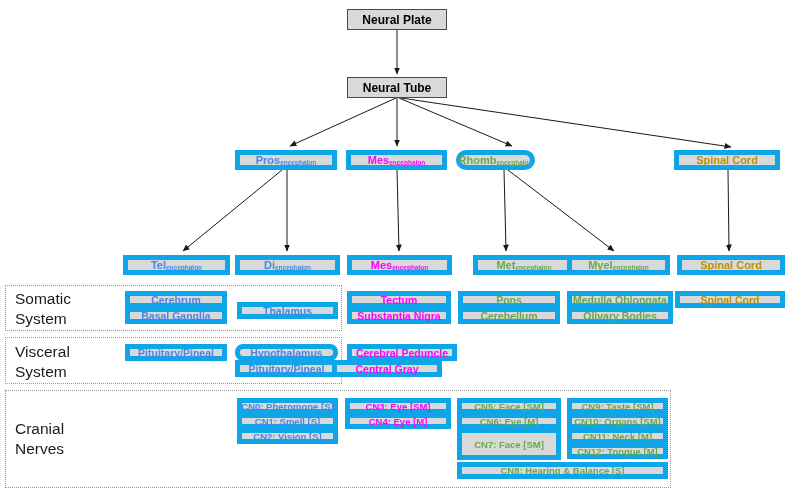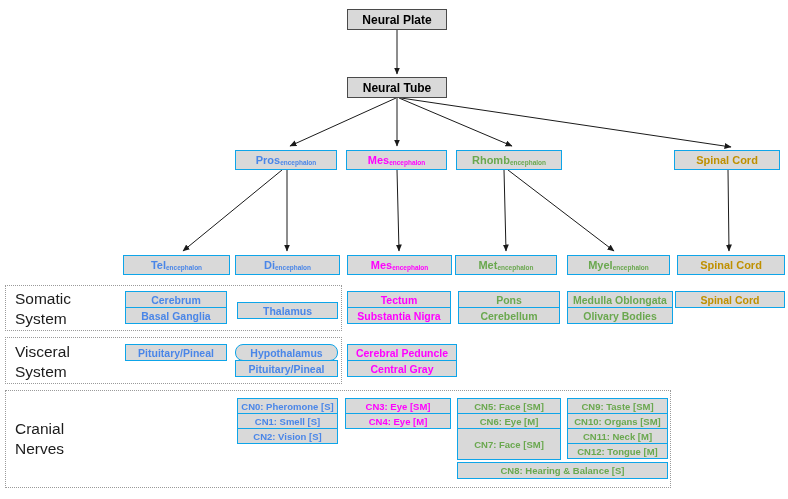--- a/index.html
+++ b/index.html
@@ -3,21 +3,21 @@
 <meta charset="utf-8">
 <style>
   html,body{margin:0;padding:0;background:#fff;}
   .canvas{
     position:relative;width:788px;height:499px;background:#ffffff;
     font-family:"Liberation Sans",sans-serif;overflow:hidden;
   }
   .arrows{position:absolute;left:0;top:0;width:788px;height:499px;}
   .node{
     position:absolute;box-sizing:border-box;background:#d9d9d9;
-    border:1px solid #0ea5e9;display:flex;align-items:center;justify-content:center;
+    border:5px solid #0ea5e9;display:flex;align-items:center;justify-content:center;
     font-weight:700;font-size:11px;color:#000;white-space:nowrap;z-index:2;
   }
   .root{border:1.5px solid #4a4a4a;font-size:12px;}
   .sub{font-size:6.5px;position:relative;top:2px;}
   .mid{font-size:10.5px;}
   .cn{font-size:9.5px;}
   .sect{
     position:absolute;box-sizing:border-box;border:1.5px dotted #9a9a9a;
     background:transparent;z-index:1;
   }
@@ -56,39 +56,39 @@
   <div class="node root" style="left: 347px; top: 77px; width: 100px; height: 21px; color: rgb(0, 0, 0);">Neural Tube</div>
 
   <div class="node" style="left: 235px; top: 150px; width: 102px; height: 20px; color: rgb(74, 134, 232);">
     <span>Pros</span>
       <span class="sub">encephalon</span>
   </div>
   <div class="node" style="left: 346px; top: 150px; width: 101px; height: 20px; color: rgb(255, 0, 255);">
     <span>Mes</span>
       <span class="sub">encephalon</span>
   </div>
-  <div class="node" style="left: 456px; top: 150px; width: 106px; height: 20px; color: rgb(106, 168, 79);">
+  <div class="node" style="left: 456px; top: 150px; width: 79px; height: 20px; color: rgb(106, 168, 79); border-radius: 10px;">
     <span>Rhomb</span>
       <span class="sub">encephalon</span>
   </div>
   <div class="node" style="left: 674px; top: 150px; width: 106px; height: 20px; color: rgb(191, 144, 0);">Spinal Cord</div>
 
   <div class="node" style="left: 123px; top: 255px; width: 107px; height: 20px; color: rgb(74, 134, 232);">
     <span>Tel</span>
       <span class="sub">encephalon</span>
   </div>
   <div class="node" style="left: 235px; top: 255px; width: 105px; height: 20px; color: rgb(74, 134, 232);">
     <span>Di</span>
       <span class="sub">encephalon</span>
   </div>
   <div class="node" style="left: 347px; top: 255px; width: 105px; height: 20px; color: rgb(255, 0, 255);">
     <span>Mes</span>
       <span class="sub">encephalon</span>
   </div>
-  <div class="node" style="left: 455px; top: 255px; width: 102px; height: 20px; color: rgb(106, 168, 79);">
+  <div class="node" style="left: 473px; top: 255px; width: 102px; height: 20px; color: rgb(106, 168, 79);">
     <span>Met</span>
       <span class="sub">encephalon</span>
   </div>
   <div class="node" style="left: 567px; top: 255px; width: 103px; height: 20px; color: rgb(106, 168, 79);">
     <span>Myel</span>
       <span class="sub">encephalon</span>
   </div>
   <div class="node" style="left: 677px; top: 255px; width: 108px; height: 20px; color: rgb(191, 144, 0);">Spinal Cord</div>
 
   <div class="sect" style="left:5px;top:285px;width:337px;height:46px"></div>
@@ -109,21 +109,21 @@
 
   <div class="sect" style="left:5px;top:337px;width:337px;height:47px"></div>
   <div class="sect-label" style="left:15px;top:342px">
     <div>Visceral</div>
     <div>System</div>
   </div>
   <div class="node mid" style="left: 125px; top: 344px; width: 102px; height: 17px; color: rgb(74, 134, 232);">Pituitary/Pineal</div>
   <div class="node mid" style="left: 235px; top: 344px; width: 103px; height: 17px; color: rgb(74, 134, 232); border-radius: 8px;">Hypothalamus</div>
   <div class="node mid" style="left: 235px; top: 360px; width: 103px; height: 17px; color: rgb(74, 134, 232);">Pituitary/Pineal</div>
   <div class="node mid" style="left: 347px; top: 344px; width: 110px; height: 17px; color: rgb(255, 0, 255);">Cerebral Peduncle</div>
-  <div class="node mid" style="left: 347px; top: 360px; width: 110px; height: 17px; color: rgb(255, 0, 255);">Central Gray</div>
+  <div class="node mid" style="left: 332px; top: 360px; width: 110px; height: 17px; color: rgb(255, 0, 255);">Central Gray</div>
 
   <div class="sect" style="left:5px;top:390px;width:666px;height:98px"></div>
   <div class="sect-label" style="left:15px;top:419px">
     <div>Cranial</div>
     <div>Nerves</div>
   </div>
   <div class="node cn" style="left: 237px; top: 398px; width: 101px; height: 16px; color: rgb(74, 134, 232);">CN0: Pheromone [S]</div>
   <div class="node cn" style="left: 237px; top: 413px; width: 101px; height: 16px; color: rgb(74, 134, 232);">CN1: Smell [S]</div>
   <div class="node cn" style="left: 237px; top: 428px; width: 101px; height: 16px; color: rgb(74, 134, 232);">CN2: Vision [S]</div>
   <div class="node cn" style="left: 345px; top: 398px; width: 106px; height: 16px; color: rgb(255, 0, 255);">CN3: Eye [SM]</div>

